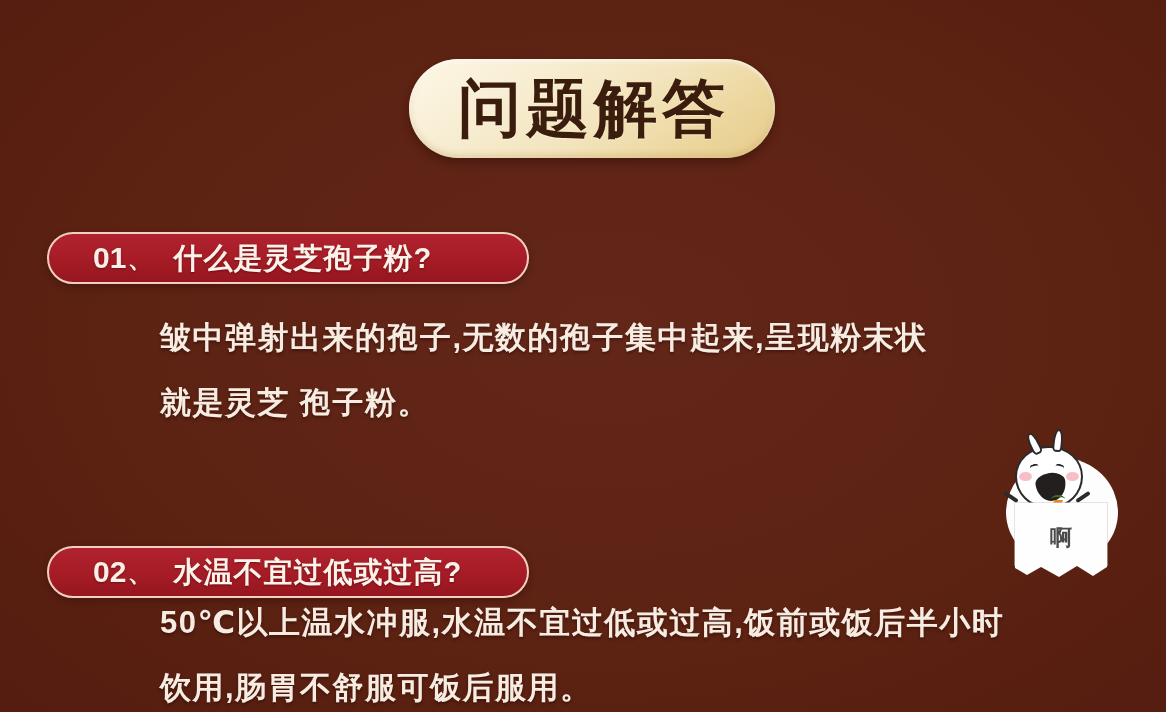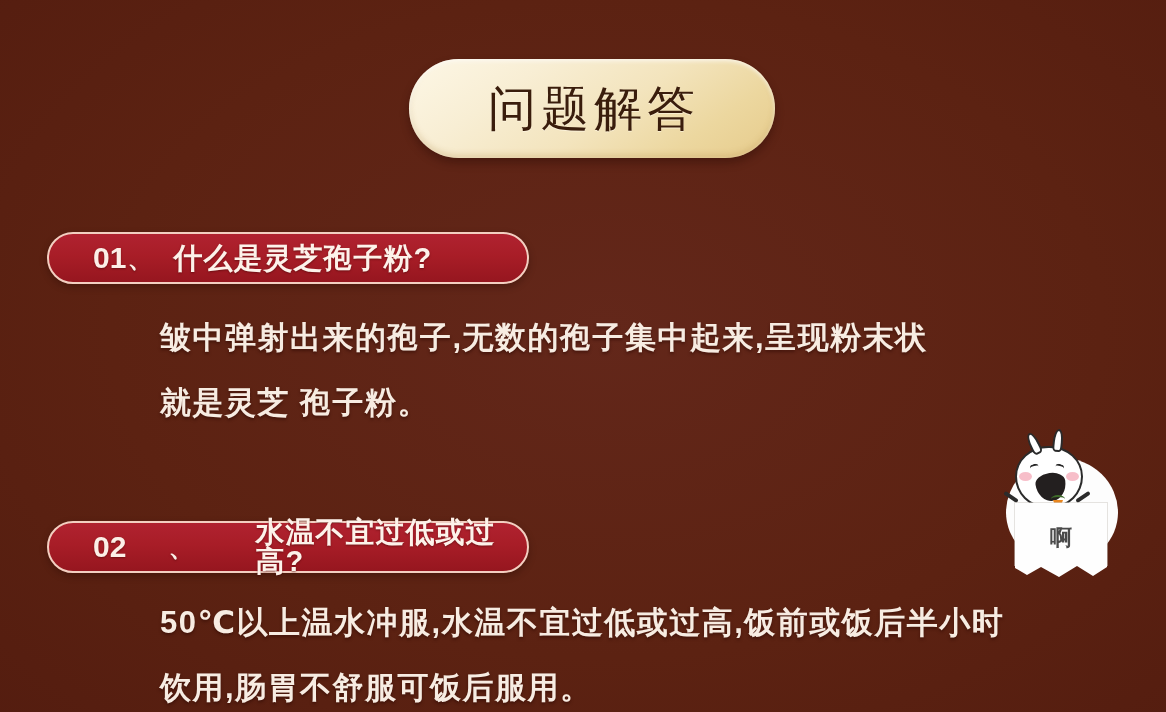--- a/index.html
+++ b/index.html
@@ -40,22 +40,22 @@
         #e6cb8b 100%);
     box-shadow:
       0 5px 9px rgba(40, 10, 4, 0.40),
       inset 0 2px 4px rgba(255, 255, 255, 0.75),
       inset 0 -3px 6px rgba(180, 140, 70, 0.30);
     display: flex;
     align-items: center;
     justify-content: center;
   }
   #title-pill .title-text {
-    font-size: 48px;
-    font-weight: normal;
+    font-size: 63px;
+    font-weight: bold;
     letter-spacing: 5px;
     color: #3a1d0c;
     text-shadow: 0 1px 0 rgba(255, 250, 235, 0.55);
     line-height: 1;
     padding-left: 4px;
   }
 
   
   .q-pill {
     position: absolute;
@@ -90,21 +90,21 @@
   .q-pill .q-text {
     font-size: 29px;
     font-weight: bold;
     color: #fdf2ea;
     margin-left: 20px;
     letter-spacing: 1px;
     text-shadow: 0 1px 2px rgba(70, 8, 8, 0.55);
     line-height: 1;
   }
   #pill-01 { top: 232px; }
-  #pill-02 { top: 521px; gap: 41px; }
+  #pill-02 { top: 546px; }
 
   
   .answer {
     position: absolute;
     left: 160px;
     width: 930px;
   }
   #answer-01 { top: 305px; }
   #answer-02 { top: 590px; }
   .answer .a-line {

